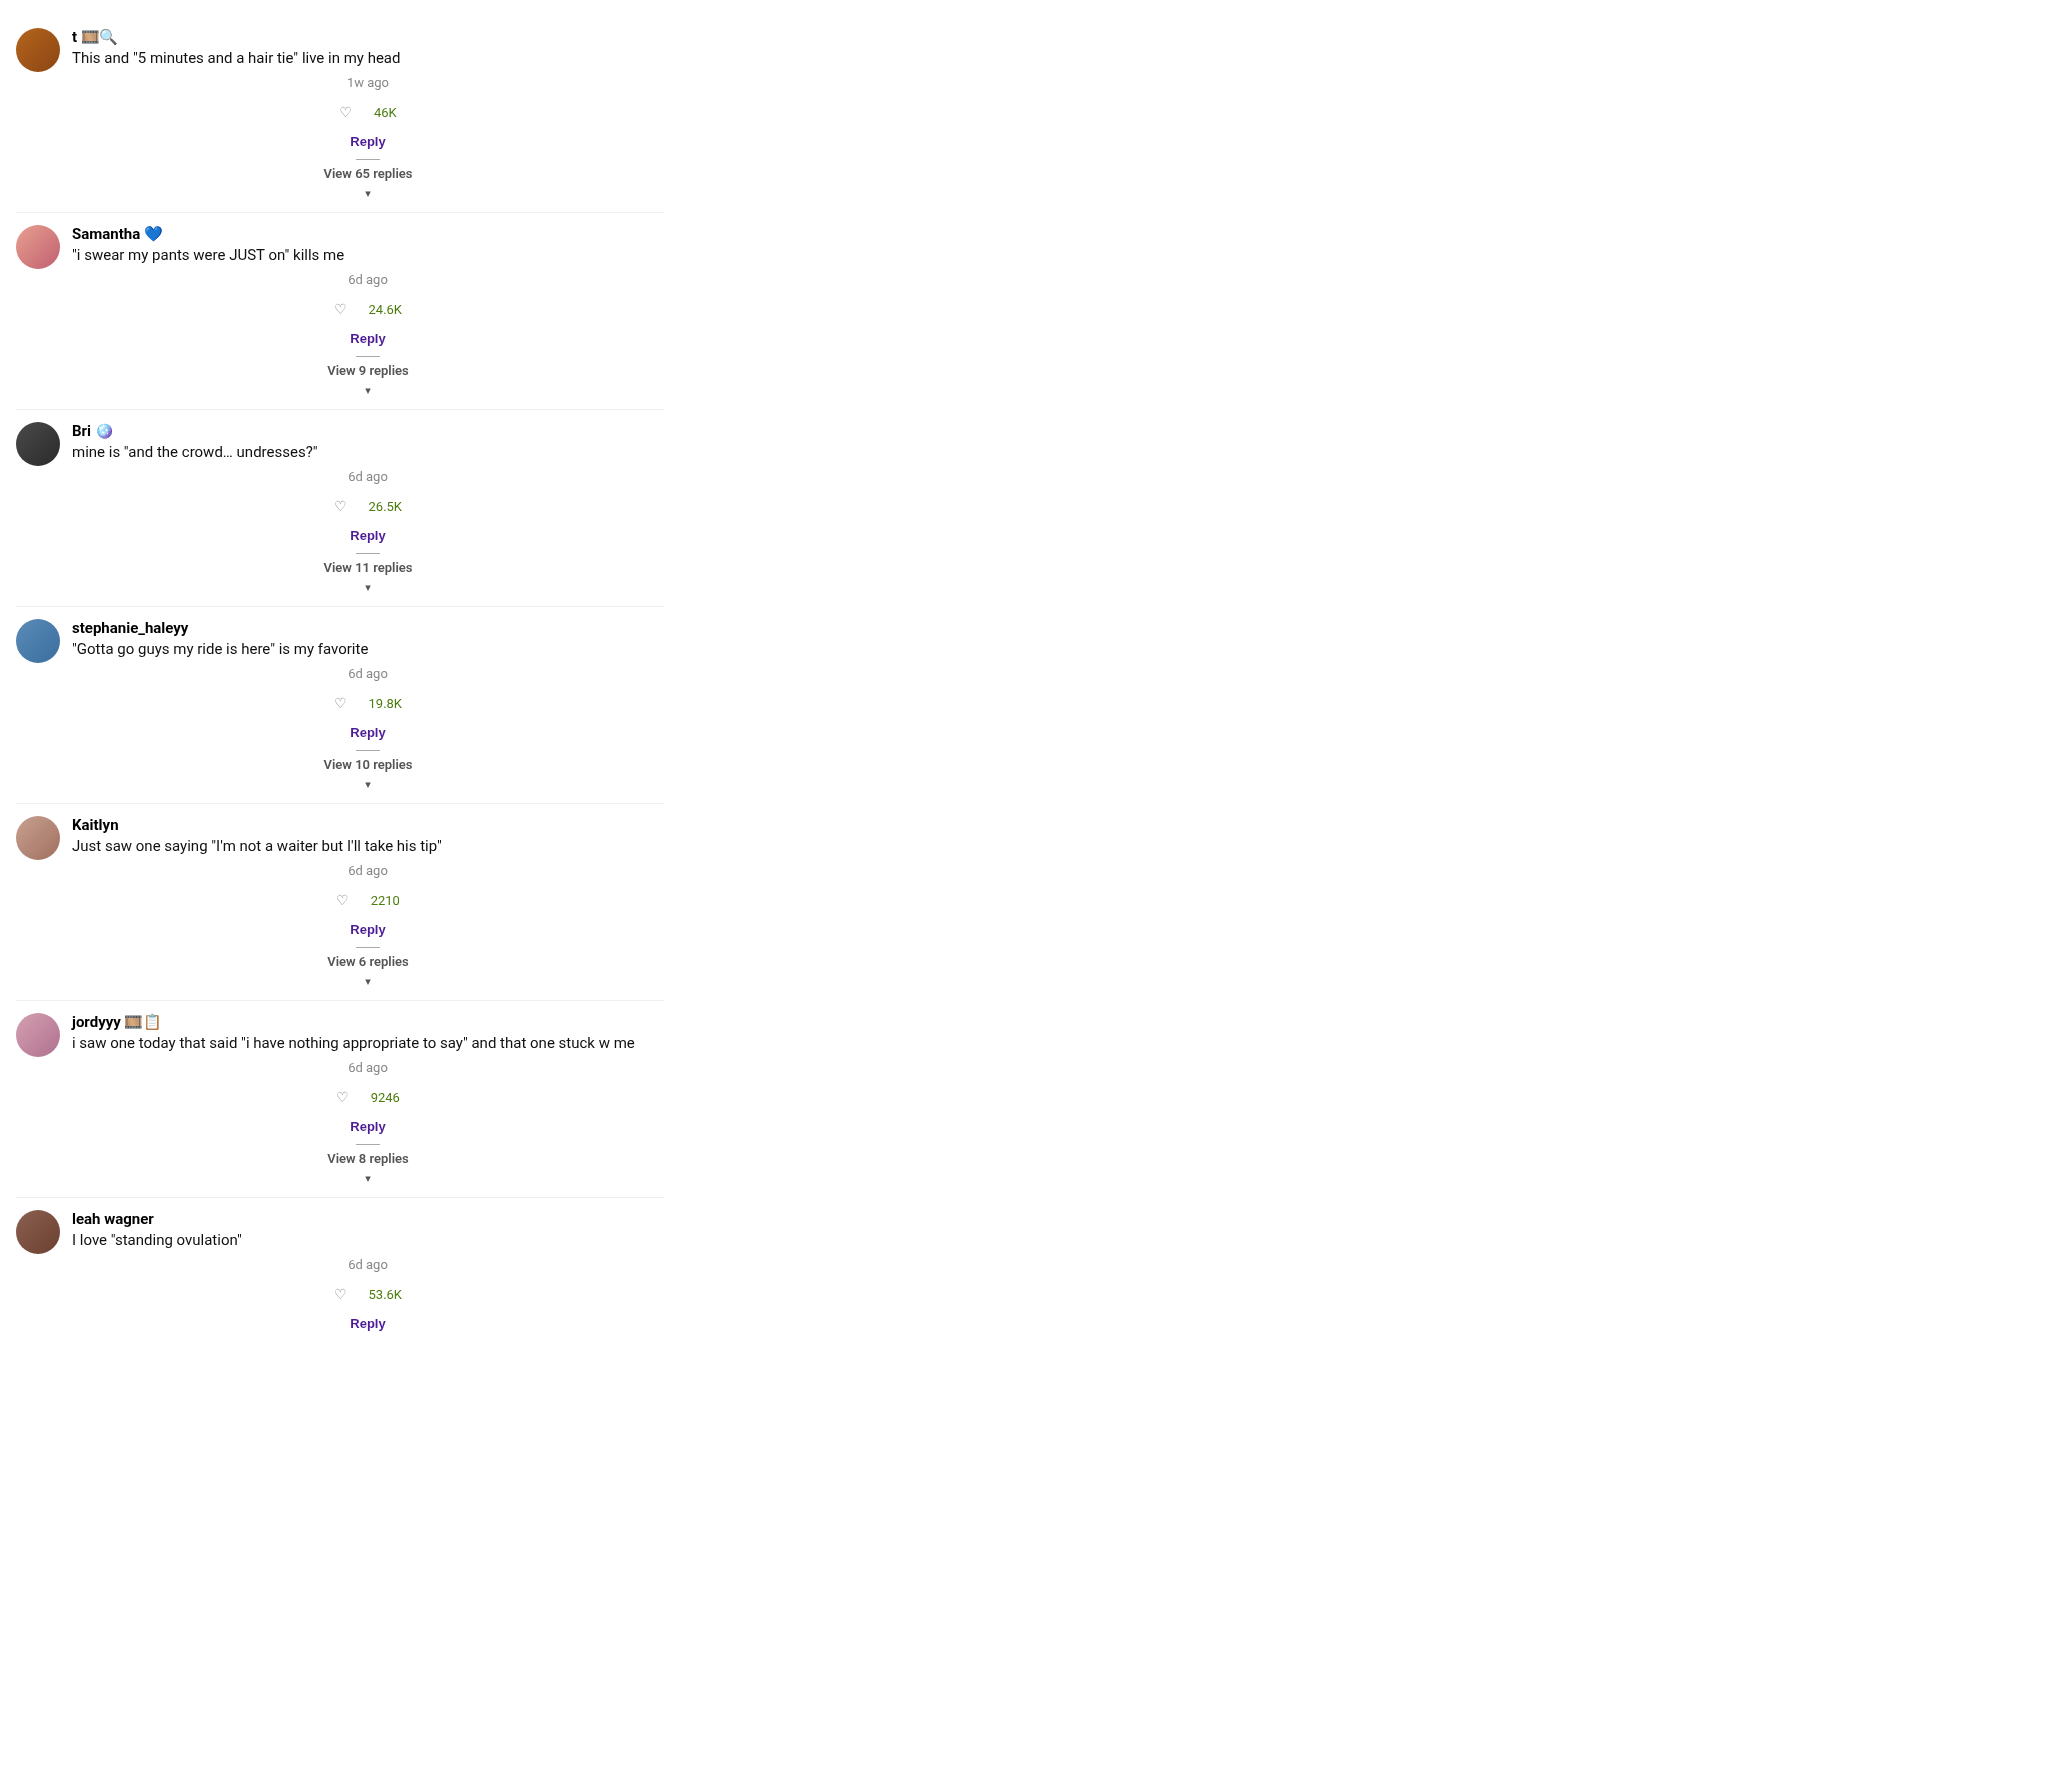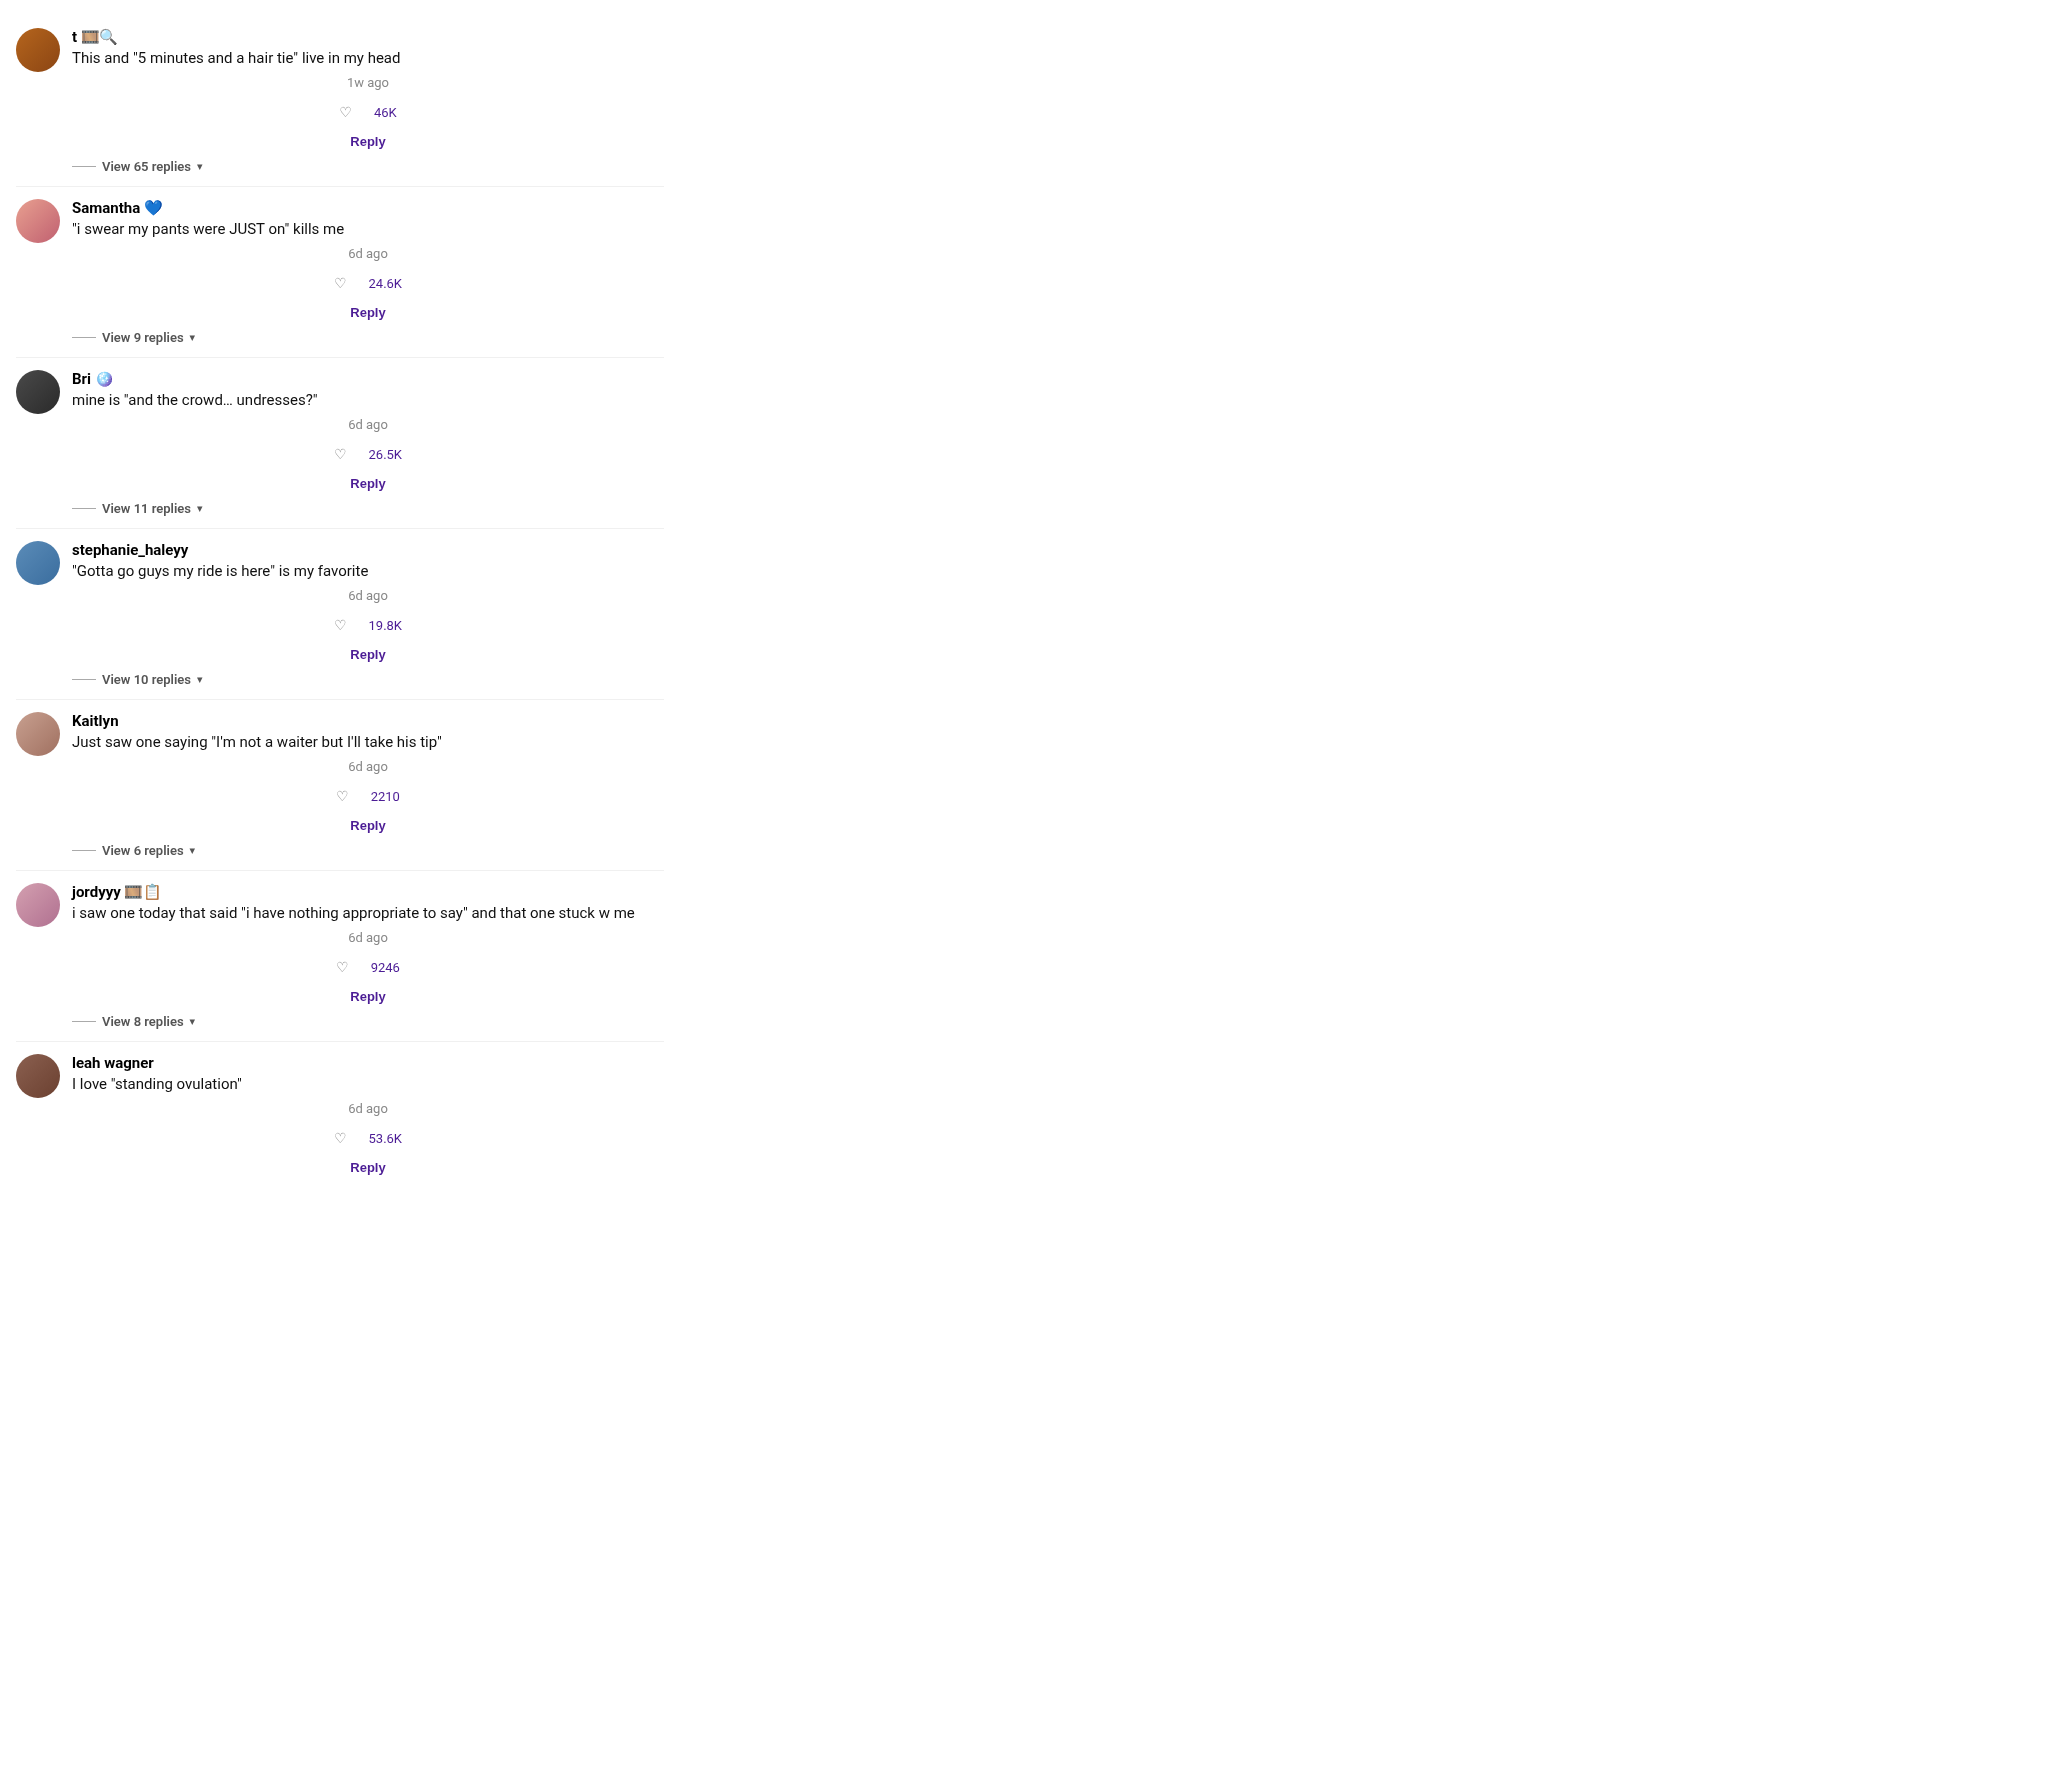--- a/index.html
+++ b/index.html
@@ -88,21 +88,21 @@
     }
 
     .heart-icon {
       font-size: 14px;
       color: #888;
       cursor: pointer;
     }
 
     .like-count {
       font-size: 13px;
-      color: #4c1d95;
+      color: #4d7c0f;
       margin-left: 18px;
     }
 
     .reply-btn {
       font-size: 13px;
       font-weight: 600;
       color: #4c1d95;
       background: none;
       border: none;
       cursor: pointer;
@@ -110,20 +110,21 @@
     }
 
     .view-replies {
       display: flex;
       align-items: center;
       gap: 6px;
       margin-top: 10px;
       margin-left: 56px;
       margin-bottom: 12px;
       cursor: pointer;
+      flex-direction: column;
     }
 
     .replies-line {
       width: 24px;
       height: 1px;
       background: #aaa;
       display: inline-block;
     }
 
     .view-replies-text {

